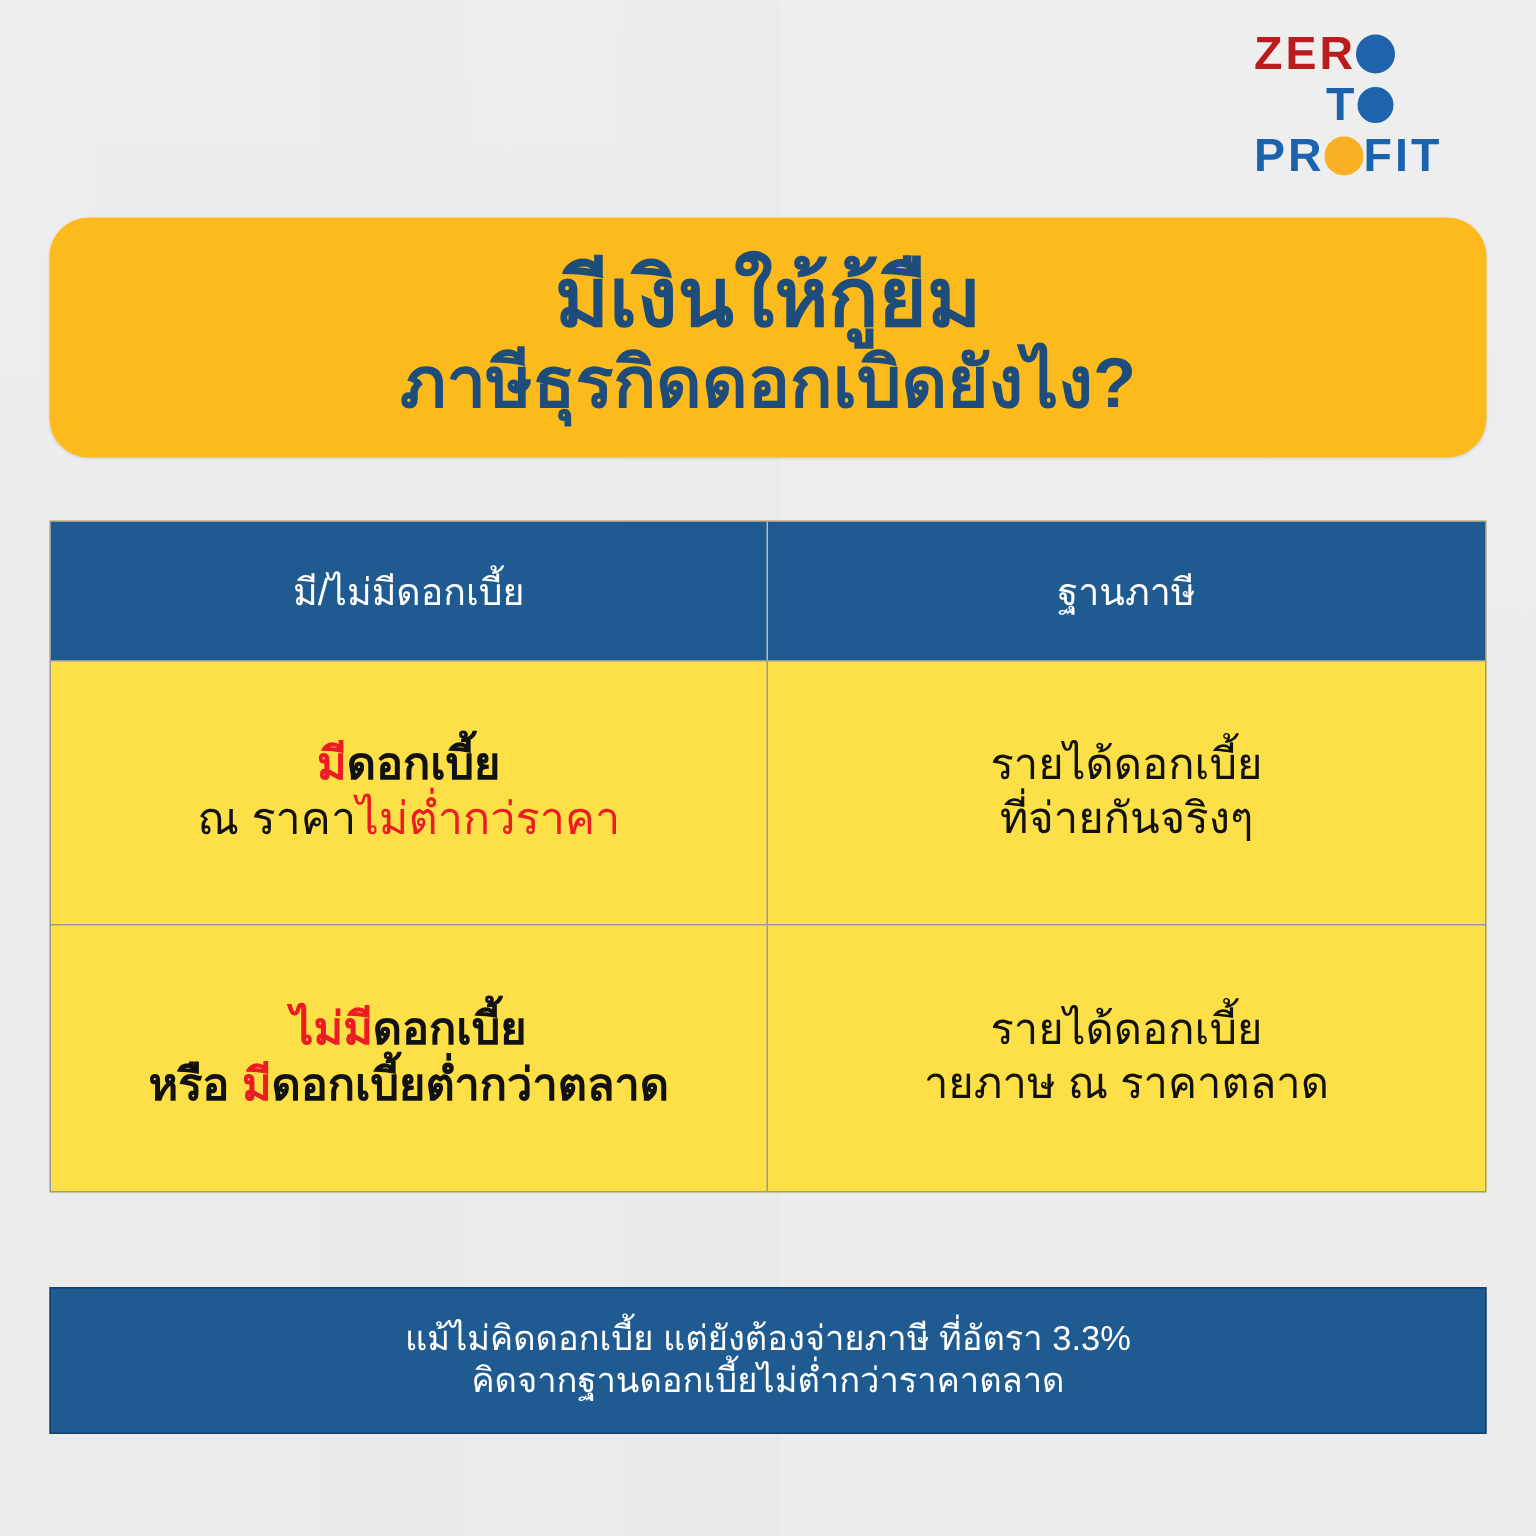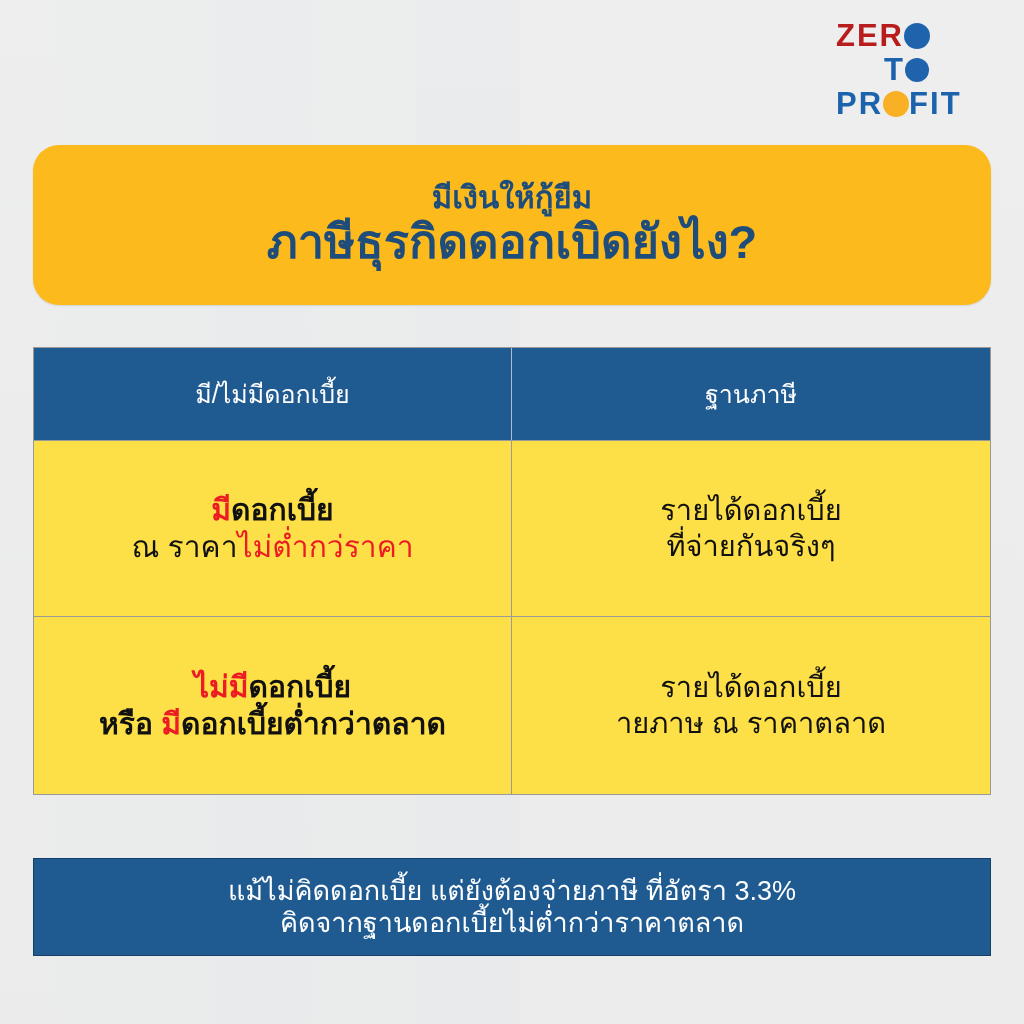--- a/index.html
+++ b/index.html
@@ -50,21 +50,21 @@
     position:absolute; left:33px; top:145px;
     width:958px; height:160px;
     background:#fcba1d;
     border-radius:26px;
     display:flex; flex-direction:column;
     align-items:center; justify-content:center;
     box-shadow:0 1px 2px rgba(0,0,0,.10);
   }
   #title-banner .tl{
     color:#1e4d7b; font-weight:bold; line-height:1.12;
-    font-size:31px; text-align:center; letter-spacing:0px;
+    font-size:55px; text-align:center; letter-spacing:0px;
   }
   #title-banner .tl2{ font-size:47px; }
 
   
   #table{
     position:absolute; left:33px; top:347px;
     width:958px; height:448px;
     border:1px solid #9a9a9a;
     background:#fde047;
   }
@@ -96,21 +96,21 @@
   
   #bottom-banner{
     position:absolute; left:33px; top:858px;
     width:958px; height:98px;
     background:#1f5b91;
     border:1px solid #153f66;
     display:flex; flex-direction:column;
     align-items:center; justify-content:center;
   }
   #bottom-banner .bl{
-    color:#ffffff; font-size:27px; line-height:1.2; text-align:center;
+    color:#ffffff; font-size:23px; line-height:1.2; text-align:center;
   }
 </style>
 </head>
 <body>
 
 <div id="bg-panels">
   <div class="bp1"></div>
     <div class="bp2"></div>
     <div class="bp3"></div>
   <div class="bp4"></div>

